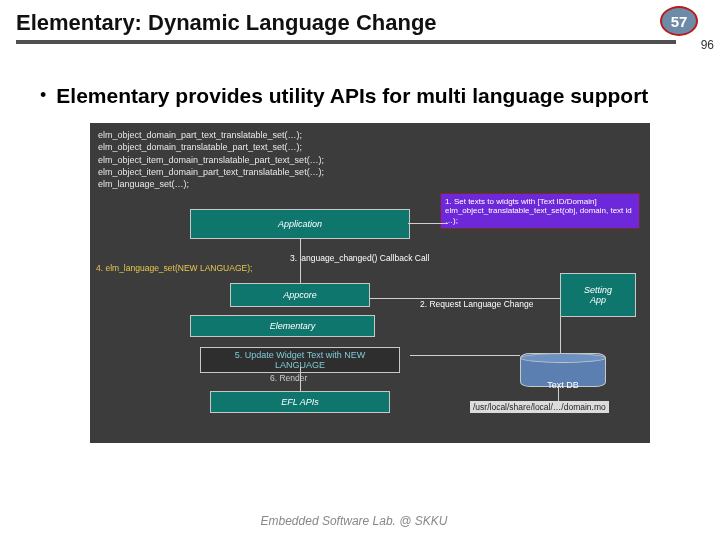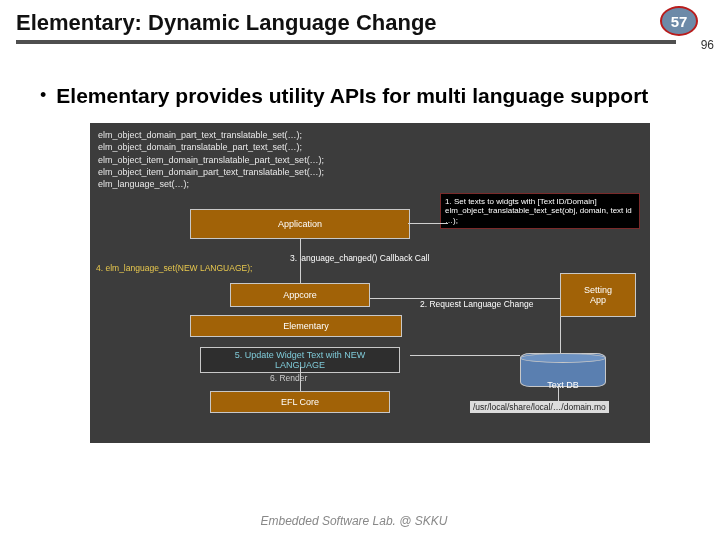--- a/index.html
+++ b/index.html
@@ -67,21 +67,21 @@
     font-family: Arial, sans-serif;
   }
   .box {
     position: absolute;
     border: 1px solid #c8c8c8;
     display: flex; align-items: center; justify-content: center;
     text-align: center;
     font-size: 9px;
     padding: 2px;
   }
-  .box.blue { background: #a16207; color: #fff; }
+  .box.blue { background: #0f766e; color: #fff; font-style: italic; }
   .box.dark { background: #2e2e2e; color: #d8d8d8; }
   .cyl {
     position: absolute;
     background: #5a7fb0;
     border: 1px solid #c8c8c8;
     border-radius: 10px / 5px;
     display: flex; align-items: center; justify-content: center;
     color: #fff; font-size: 9px;
     padding-top: 4px;
   }
@@ -94,21 +94,21 @@
     background: #6d92c2;
   }
   .note {
     position: absolute;
     color: #fff; font-size: 8.5px;
     line-height: 1.2;
   }
   .note.yellow { color: #e8c84e; }
   .redbox {
     position: absolute;
-    background: #000000;
+    background: #6d28d9;
     color: #fff;
     font-size: 8px;
     padding: 3px 4px;
     line-height: 1.15;
     border: 1px solid #7a2a2a;
   }
   .path-label {
     position: absolute;
     background: #dcdcdc;
     color: #222;
@@ -151,28 +151,28 @@
       <div>elm_object_domain_translatable_part_text_set(…);</div>
       <div>elm_object_item_domain_translatable_part_text_set(…);</div>
       <div>elm_object_item_domain_part_text_translatable_set(…);</div>
       <div>elm_language_set(…);</div>
     </div>
 
     <div class="box blue" style="left:100px; top:86px; width:220px; height:30px;">Application</div>
 
     <div class="box blue" style="left:140px; top:160px; width:140px; height:24px;">Appcore</div>
 
-    <div class="box blue" style="left:100px; top:192px; width:212px; height:22px;padding-left:22px;">Elementary</div>
+    <div class="box blue" style="left:100px; top:192px; width:185px; height:22px;padding-left:22px;">Elementary</div>
 
     <div class="box dark" style="left:110px; top:224px; width:200px; height:26px; white-space:pre-line; color:#7fcad8;">5. Update Widget Text with NEW
 LANGUAGE</div>
 
     <div class="note" style="left:180px; top:250px; font-size:8.5px; color:#ccc;">6. Render</div>
 
-    <div class="box blue" style="left:120px; top:268px; width:180px; height:22px;">EFL Core</div>
+    <div class="box blue" style="left:120px; top:268px; width:180px; height:22px;">EFL APIs</div>
 
     <div class="box blue" style="left:470px; top:150px; width:76px; height:44px; white-space:pre-line;">Setting
 App</div>
 
     <div class="cyl" style="left:430px; top:230px; width:86px; height:34px;">
       <span style="position:relative; z-index:1;margin-top:25px;">Text DB</span>
     </div>
 
     <div class="redbox" style="left:350px; top:70px; width:200px;">
       <div>1. Set texts to widgts with [Text ID/Domain]</div>

